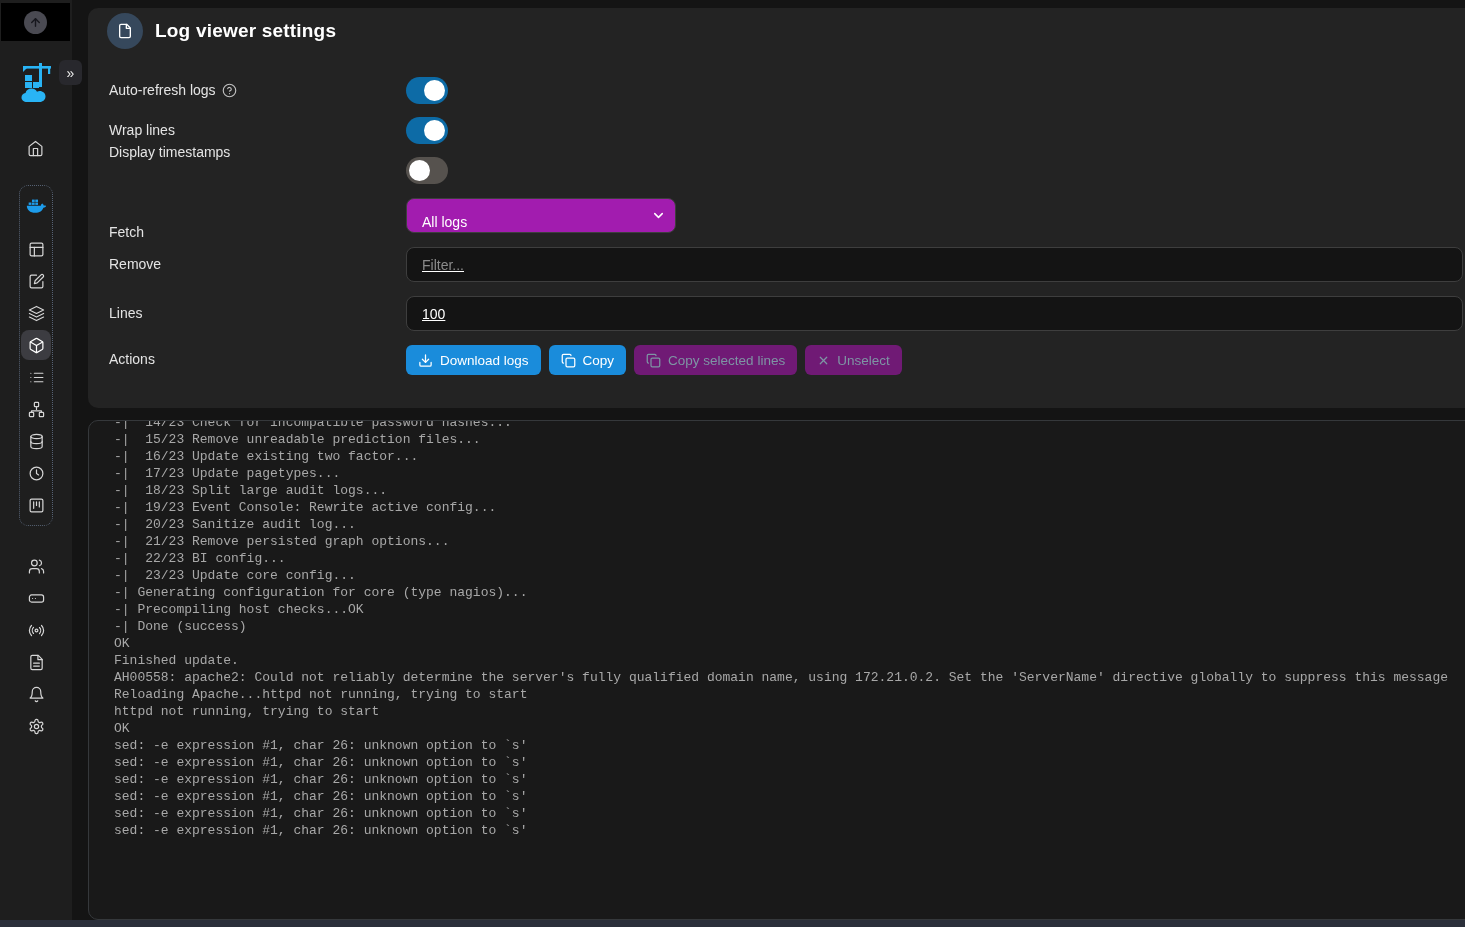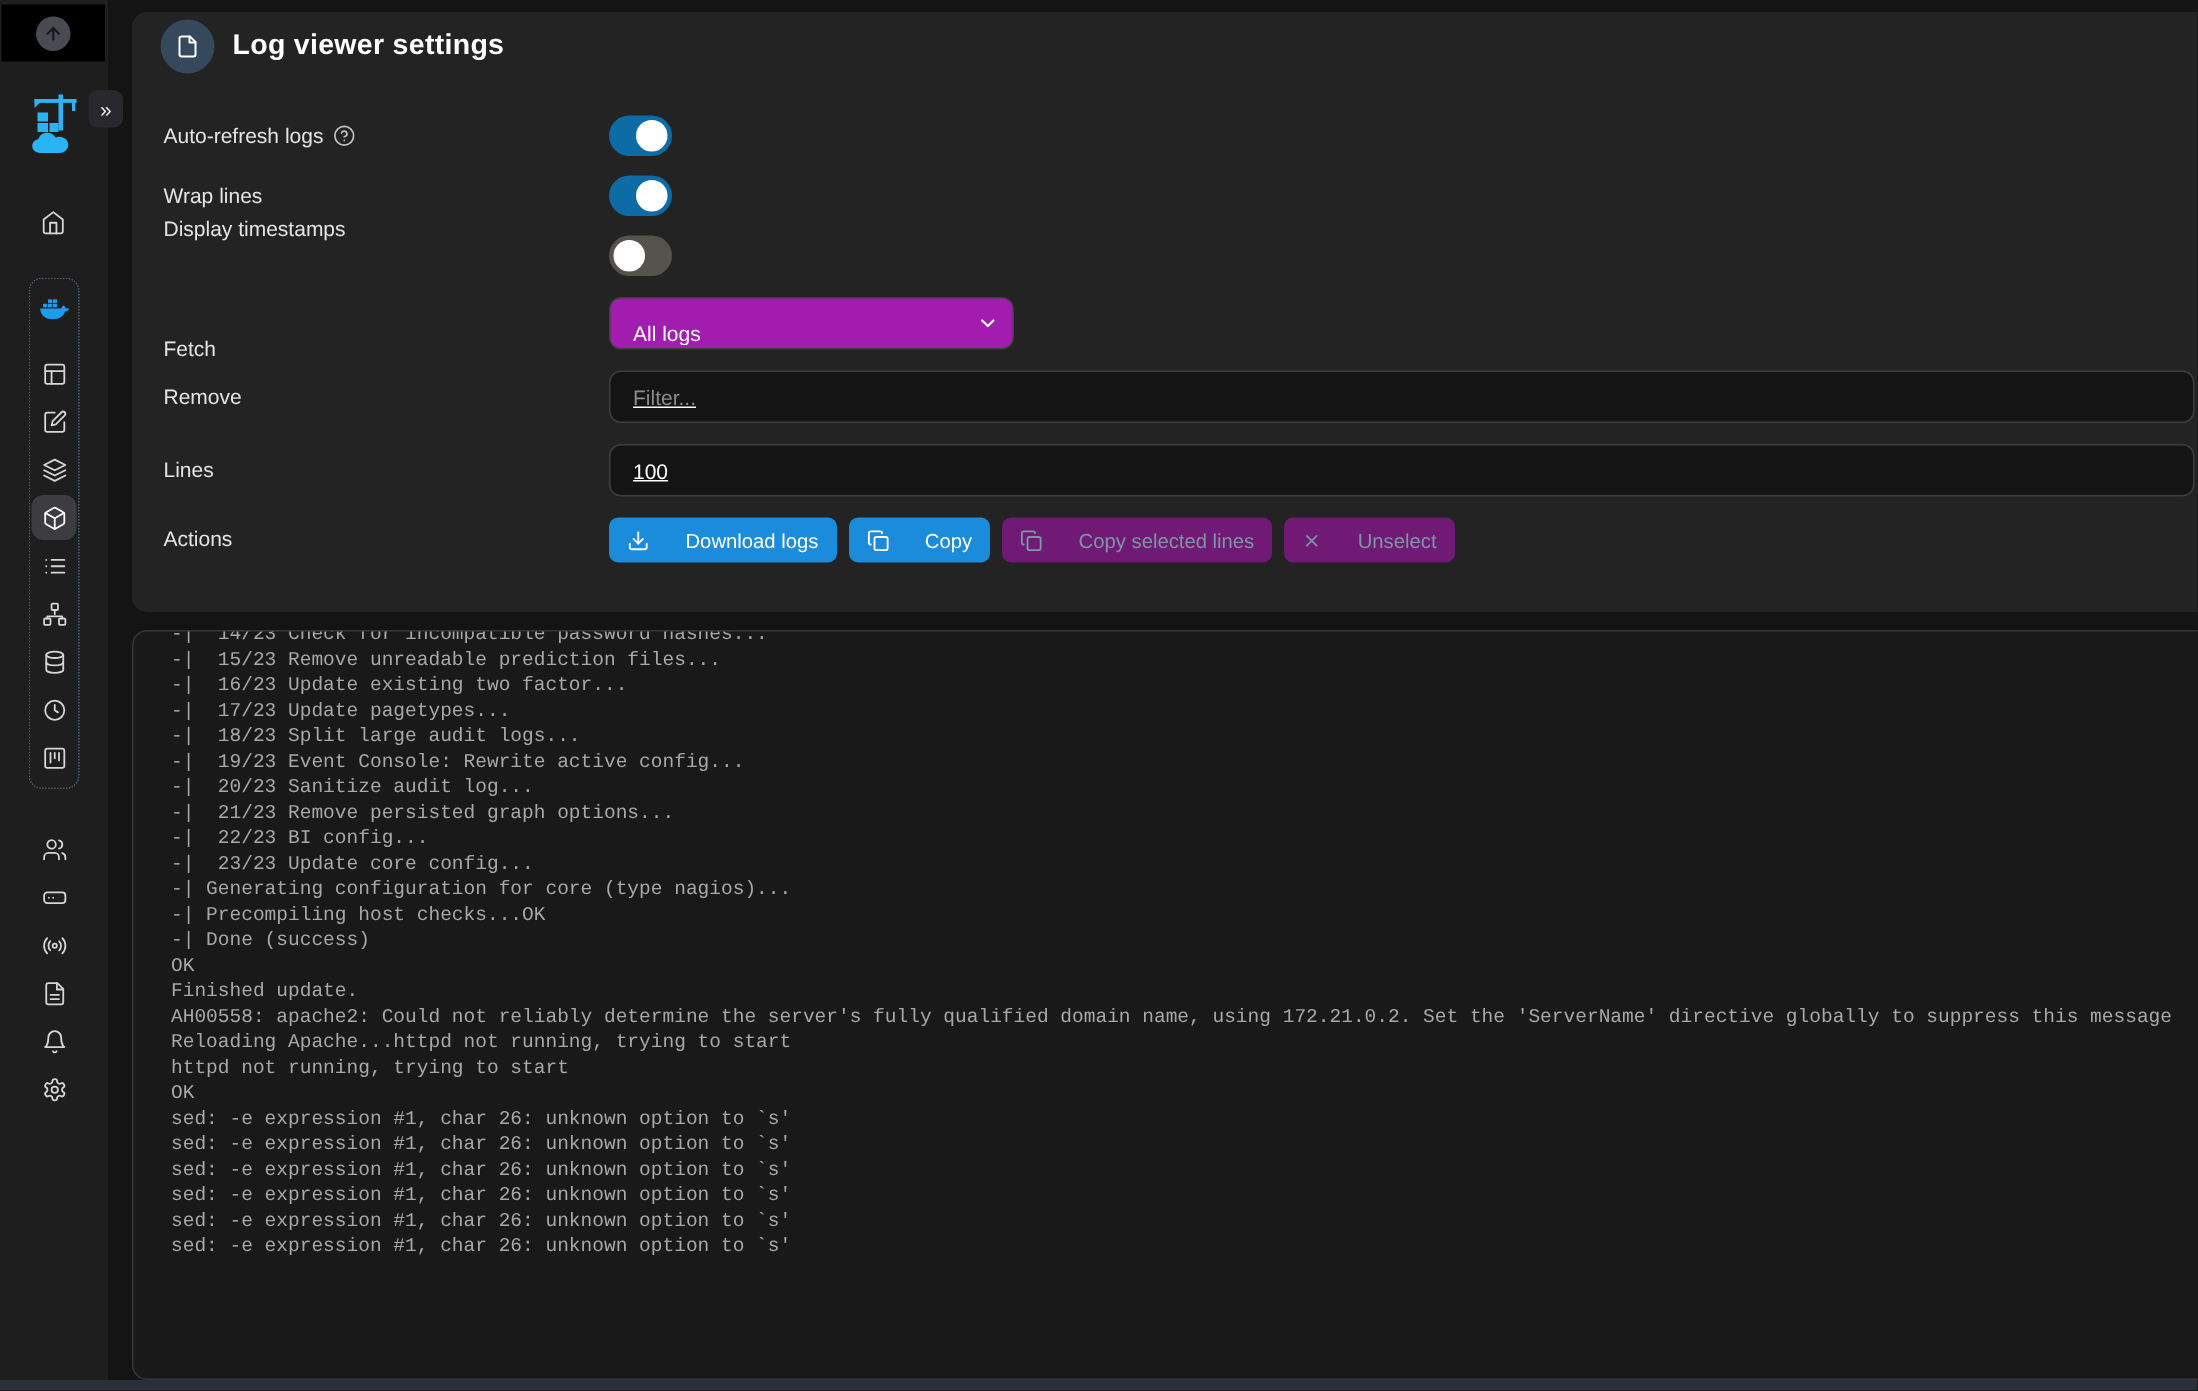--- a/index.html
+++ b/index.html
@@ -69,21 +69,21 @@
   .text-input { position:absolute; left:318px; right:12px; height:35px;
     background:#141414; border:1px solid #3e3e3e; border-radius:8px;
     color:#ffffff; font-size:14px; padding:0 15px;
     font-family:"Liberation Sans", sans-serif; outline:none;text-decoration:underline; }
   .text-input::placeholder { color:#8b8b8b; }
   .search-input { top:239px; }
   .lines-input  { top:288px; }
 
   .actions { position:absolute; left:318px; top:337px; display:flex; gap:8px; }
   .btn { height:30px; border:none; border-radius:6px; padding:0 12px;
-         display:inline-flex; align-items:center; gap:24px;
+         display:inline-flex; align-items:center; gap:7px;
          font-size:13.5px; font-weight:500; font-family:"Liberation Sans", sans-serif;
          cursor:pointer; }
   .btn.primary { background:#1a8cdb; color:#ffffff; }
   .btn.disabled { background:#701a75; color:#7e95a4; cursor:default; }
 
   
   .log-panel { position:absolute; left:88px; top:420px; right:-10px; height:500px;
                background:#191919; border:1px solid #35383b; border-radius:10px; overflow:hidden; }
   .log-panel pre { margin:-7px 0 0 0; padding:0 12px 0 25px;
                    font-family:"Liberation Mono", monospace;

